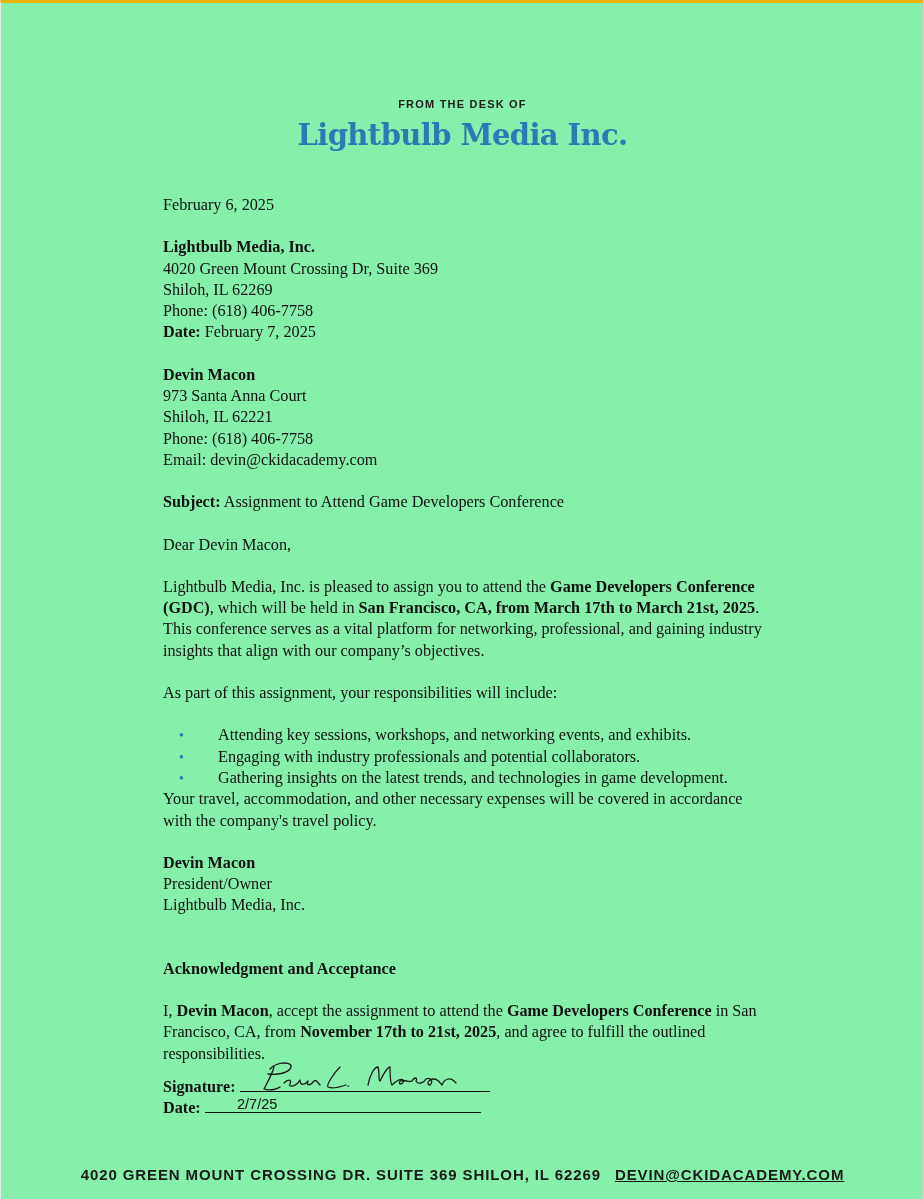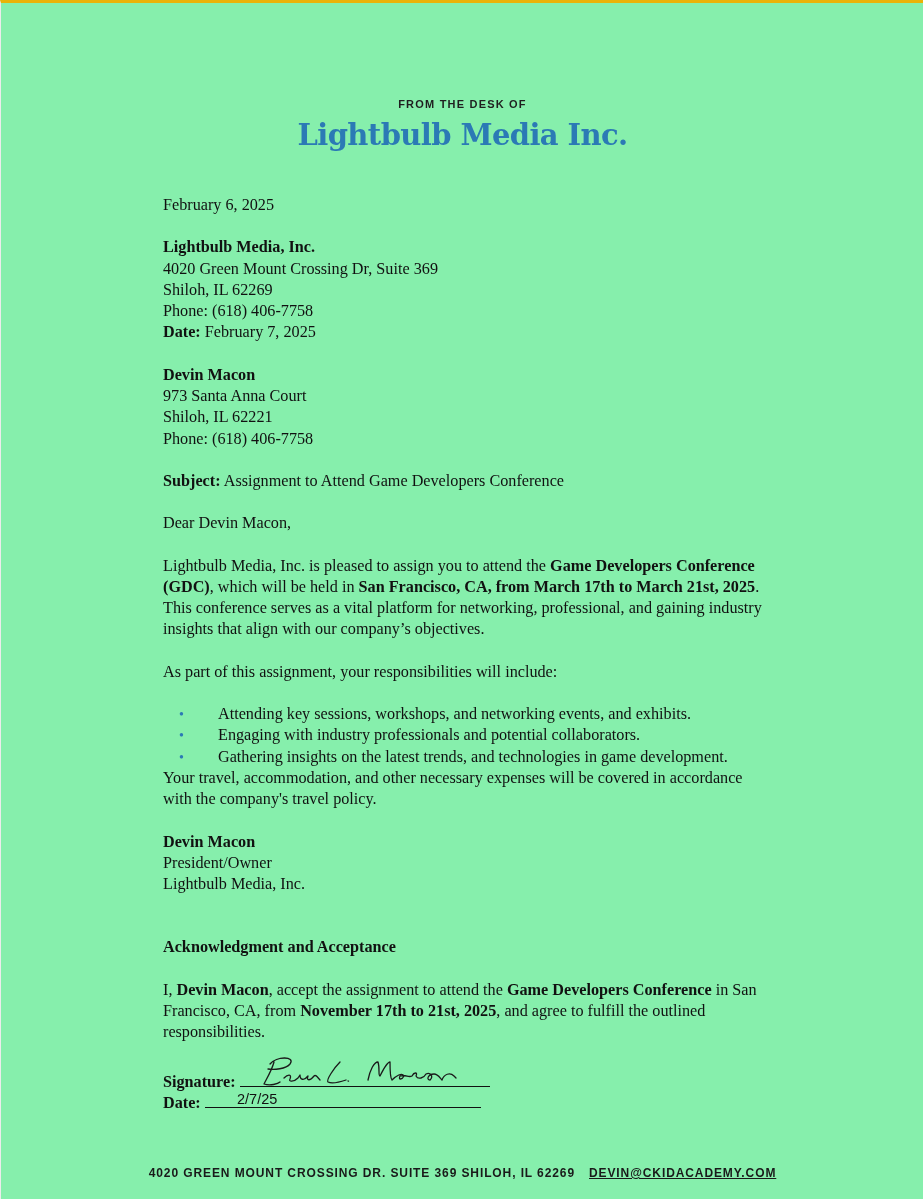--- a/index.html
+++ b/index.html
@@ -52,21 +52,21 @@
     .date-ul { width: 276px; margin-left: 4px; }
     .signature-svg { position: absolute; left: 93px; top: -18px; width: 210px; height: 36px; }
     .date-val {
       position: absolute; left: 48px; top: -4px;
       font-family: "Liberation Sans", "DejaVu Sans", sans-serif; font-size: 14.5px;
     }
     .footer {
       position: absolute; left: 0; width: 923px; top: 1163px;
       text-align: center;
       font-family: "Liberation Sans", "DejaVu Sans", sans-serif;
-      font-weight: bold; font-size: 12px; letter-spacing: 0.9px;
+      font-weight: bold; font-size: 15px; letter-spacing: 0.9px;
       color: #1a1a1a;
     }
     .footer a { color: #1a1a1a; text-decoration: underline; margin-left: 14px; }
   </style>
 </head>
 <body>
 
 <div class="page">
   <div class="kicker">FROM THE DESK OF</div>
   <div class="brand">Lightbulb Media Inc.</div>
@@ -82,20 +82,21 @@
       <p>Phone: (618) 406-7758</p>
       <p><b>Date:</b><span> February 7, 2025</span></p>
     </div>
     <div class="gap"></div>
 
     <div>
       <p><b>Devin Macon</b></p>
       <p>973 Santa Anna Court</p>
       <p>Shiloh, IL 62221</p>
       <p>Phone: (618) 406-7758</p>
+      <p>Email: devin@ckidacademy.com</p>
     </div>
     <div class="gap"></div>
 
     <p><b>Subject:</b><span> Assignment to Attend Game Developers Conference</span></p>
     <div class="gap"></div>
 
     <p>Dear Devin Macon,</p>
     <div class="gap"></div>
 
     <p><span>Lightbulb Media, Inc. is pleased to assign you to attend the </span><b>Game Developers Conference (GDC)</b><span>, which will be held in </span><b>San Francisco, CA, from March 17th to March 21st, 2025</b><span>. This conference serves as a vital platform for networking, professional, and gaining industry insights that align with our company’s objectives.</span></p>
@@ -118,21 +119,21 @@
       <p>President/Owner</p>
       <p>Lightbulb Media, Inc.</p>
     </div>
     <div class="gap-lg"></div>
 
     <p><b>Acknowledgment and Acceptance</b></p>
     <div class="gap"></div>
 
     <p><span>I, </span><b>Devin Macon</b><span>, accept the assignment to attend the </span><b>Game Developers Conference</b><span> in San Francisco, CA, from </span><b>November 17th to 21st, 2025</b><span>, and agree to fulfill the outlined responsibilities.</span></p>
 
-    <div class="sigline" style="margin-top:28px;font-family:Liberation Serif, serif;">
+    <div class="sigline" style="margin-top:12px;font-family:Liberation Serif, serif;">
       <span class="lbl">Signature:</span><span class="underline sig-ul"></span>
       <svg class="signature-svg" viewBox="0 0 210 36" fill="none" stroke="#1a1a1a" stroke-width="1.3" stroke-linecap="round" stroke-linejoin="round">
         <title>Devin L. Macon</title>
         <path d="M14 10 C 20 2, 40 2, 34 10 C 30 15, 18 16, 12 15 M18 8 C 16 16, 10 26, 8 30 C 14 32, 22 30, 24 28"></path>
         <path d="M28 24 C 32 20, 36 20, 34 25 C 32 28, 38 28, 42 24 L 44 21 C 44 26, 48 27, 52 22 C 50 27, 54 27, 58 22 C 60 20, 62 24, 64 26"></path>
         <path d="M84 8 C 78 14, 70 26, 72 28 C 76 30, 84 28, 90 26 M92 27 l0.5 0.2"></path>
         <path d="M112 26 C 114 16, 118 8, 122 8 C 124 14, 122 22, 124 22 C 128 14, 132 8, 134 8 C 134 16, 134 24, 136 26 C 140 22, 146 18, 148 22 C 146 26, 142 26, 144 22 C 150 20, 152 24, 156 22 C 158 18, 162 18, 160 22 C 162 26, 168 24, 170 20 C 174 18, 178 22, 174 26 C 170 26, 172 20, 178 20 C 182 20, 184 24, 186 26 C 188 20, 194 18, 198 22 L 200 24"></path>
       </svg>
     </div>
     <div class="sigline">

